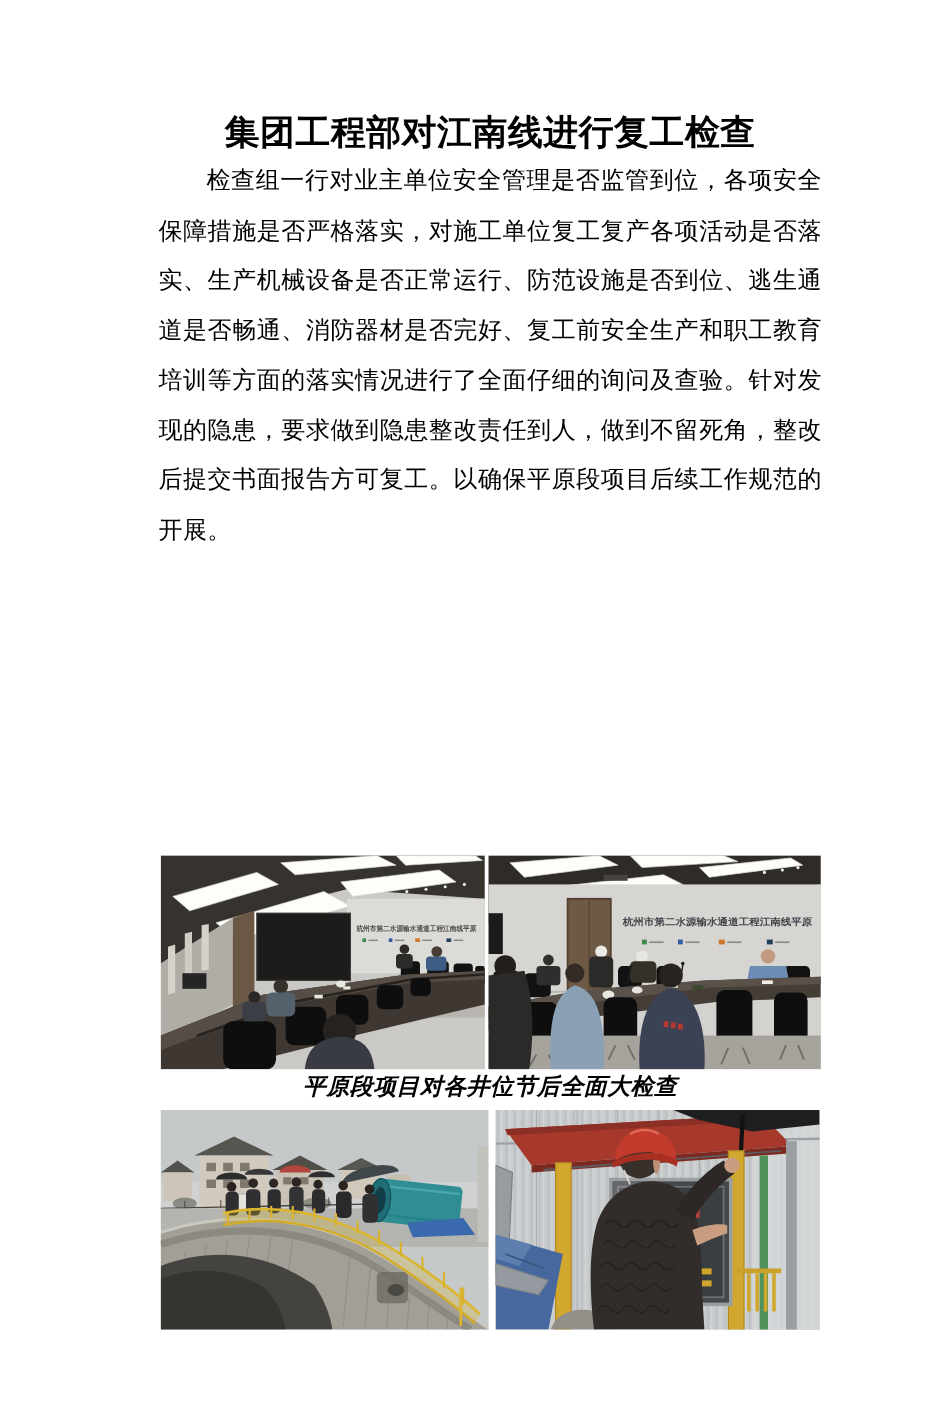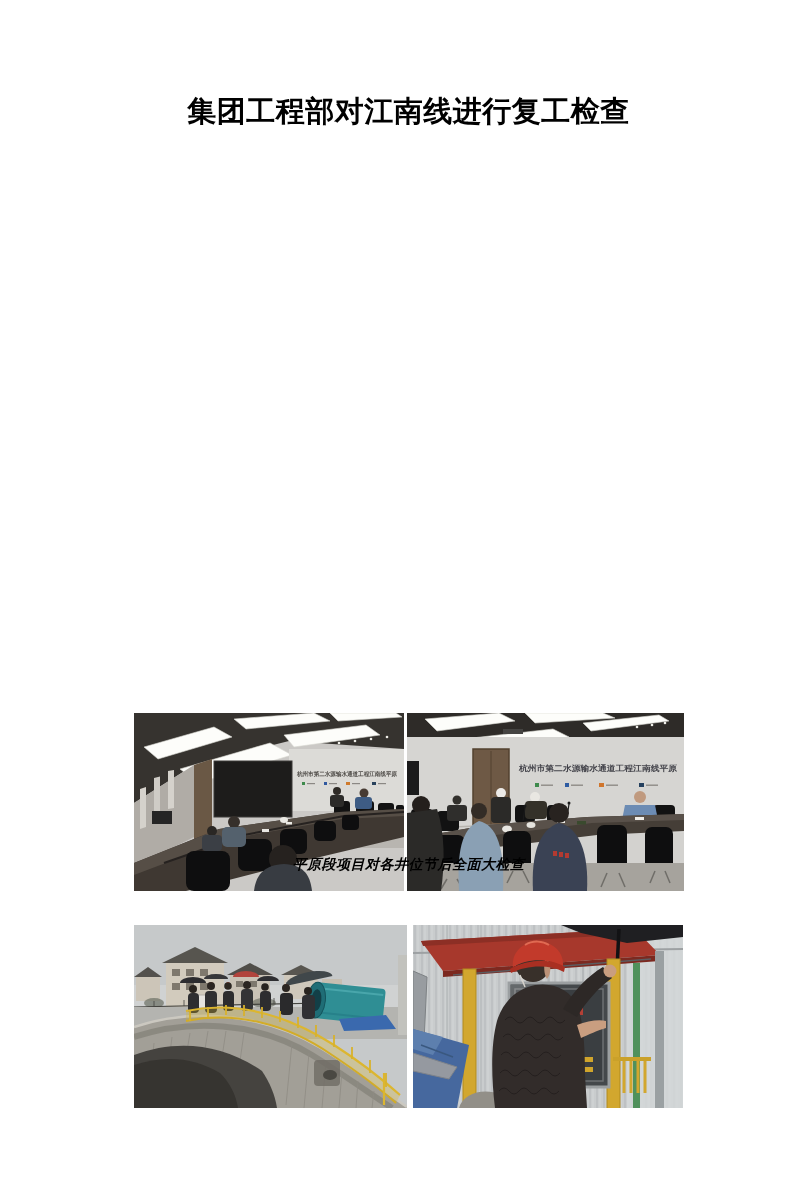--- a/index.html
+++ b/index.html
@@ -15,33 +15,34 @@
   .body-text{position:absolute;top:131px;left:120px;width:553px;}
   .body-text p{
     margin:0;font-size:20px;line-height:41.5px;text-align:justify;
     text-indent:2em;letter-spacing:0.4px;
   }
   .photo-row{position:absolute;left:122px;display:flex;}
   .photo-row-meeting{top:713px;gap:3px;}
   .photo-row-site{top:925px;gap:6px;}
   .photo{display:block;background:#cfcecb;}
   .photo-caption{
-    position:absolute;top:849px;left:120px;width:553px;
-    text-align:center;font-size:14px;font-weight:bold;font-style:italic;
+    position:absolute;top:891px;left:120px;width:553px;
+    text-align:center;font-size:19px;font-weight:bold;font-style:italic;
     line-height:32px;letter-spacing:0.5px;
   }
 </style>
 </head>
 <body>
 
 <div class="page">
 
   <h1 class="doc-title">集团工程部对江南线进行复工检查</h1>
 
   <div class="body-text">
+    <p>检查组一行对业主单位安全管理是否监管到位，各项安全保障措施是否严格落实，对施工单位复工复产各项活动是否落实、生产机械设备是否正常运行、防范设施是否到位、逃生通道是否畅通、消防器材是否完好、复工前安全生产和职工教育培训等方面的落实情况进行了全面仔细的询问及查验。针对发现的隐患，要求做到隐患整改责任到人，做到不留死角，整改后提交书面报告方可复工。以确保平原段项目后续工作规范的开展。</p>
   </div>
 
   <div class="photo-row photo-row-meeting">
 
     <svg class="photo" width="270" height="178" viewBox="0 0 270 178">
       <rect x="0" y="0" width="270" height="178" fill="#cbc9c6"></rect>
       <rect x="190" y="100" width="80" height="35" fill="#b8b5b0"></rect>
       <g>
         <path d="M0,0 H270 V36 L155,28 L60,52 L0,90 Z" fill="#36332f"></path>
         <g fill="#fdfdfa" stroke="#d9d9d2" stroke-width="0.6">

